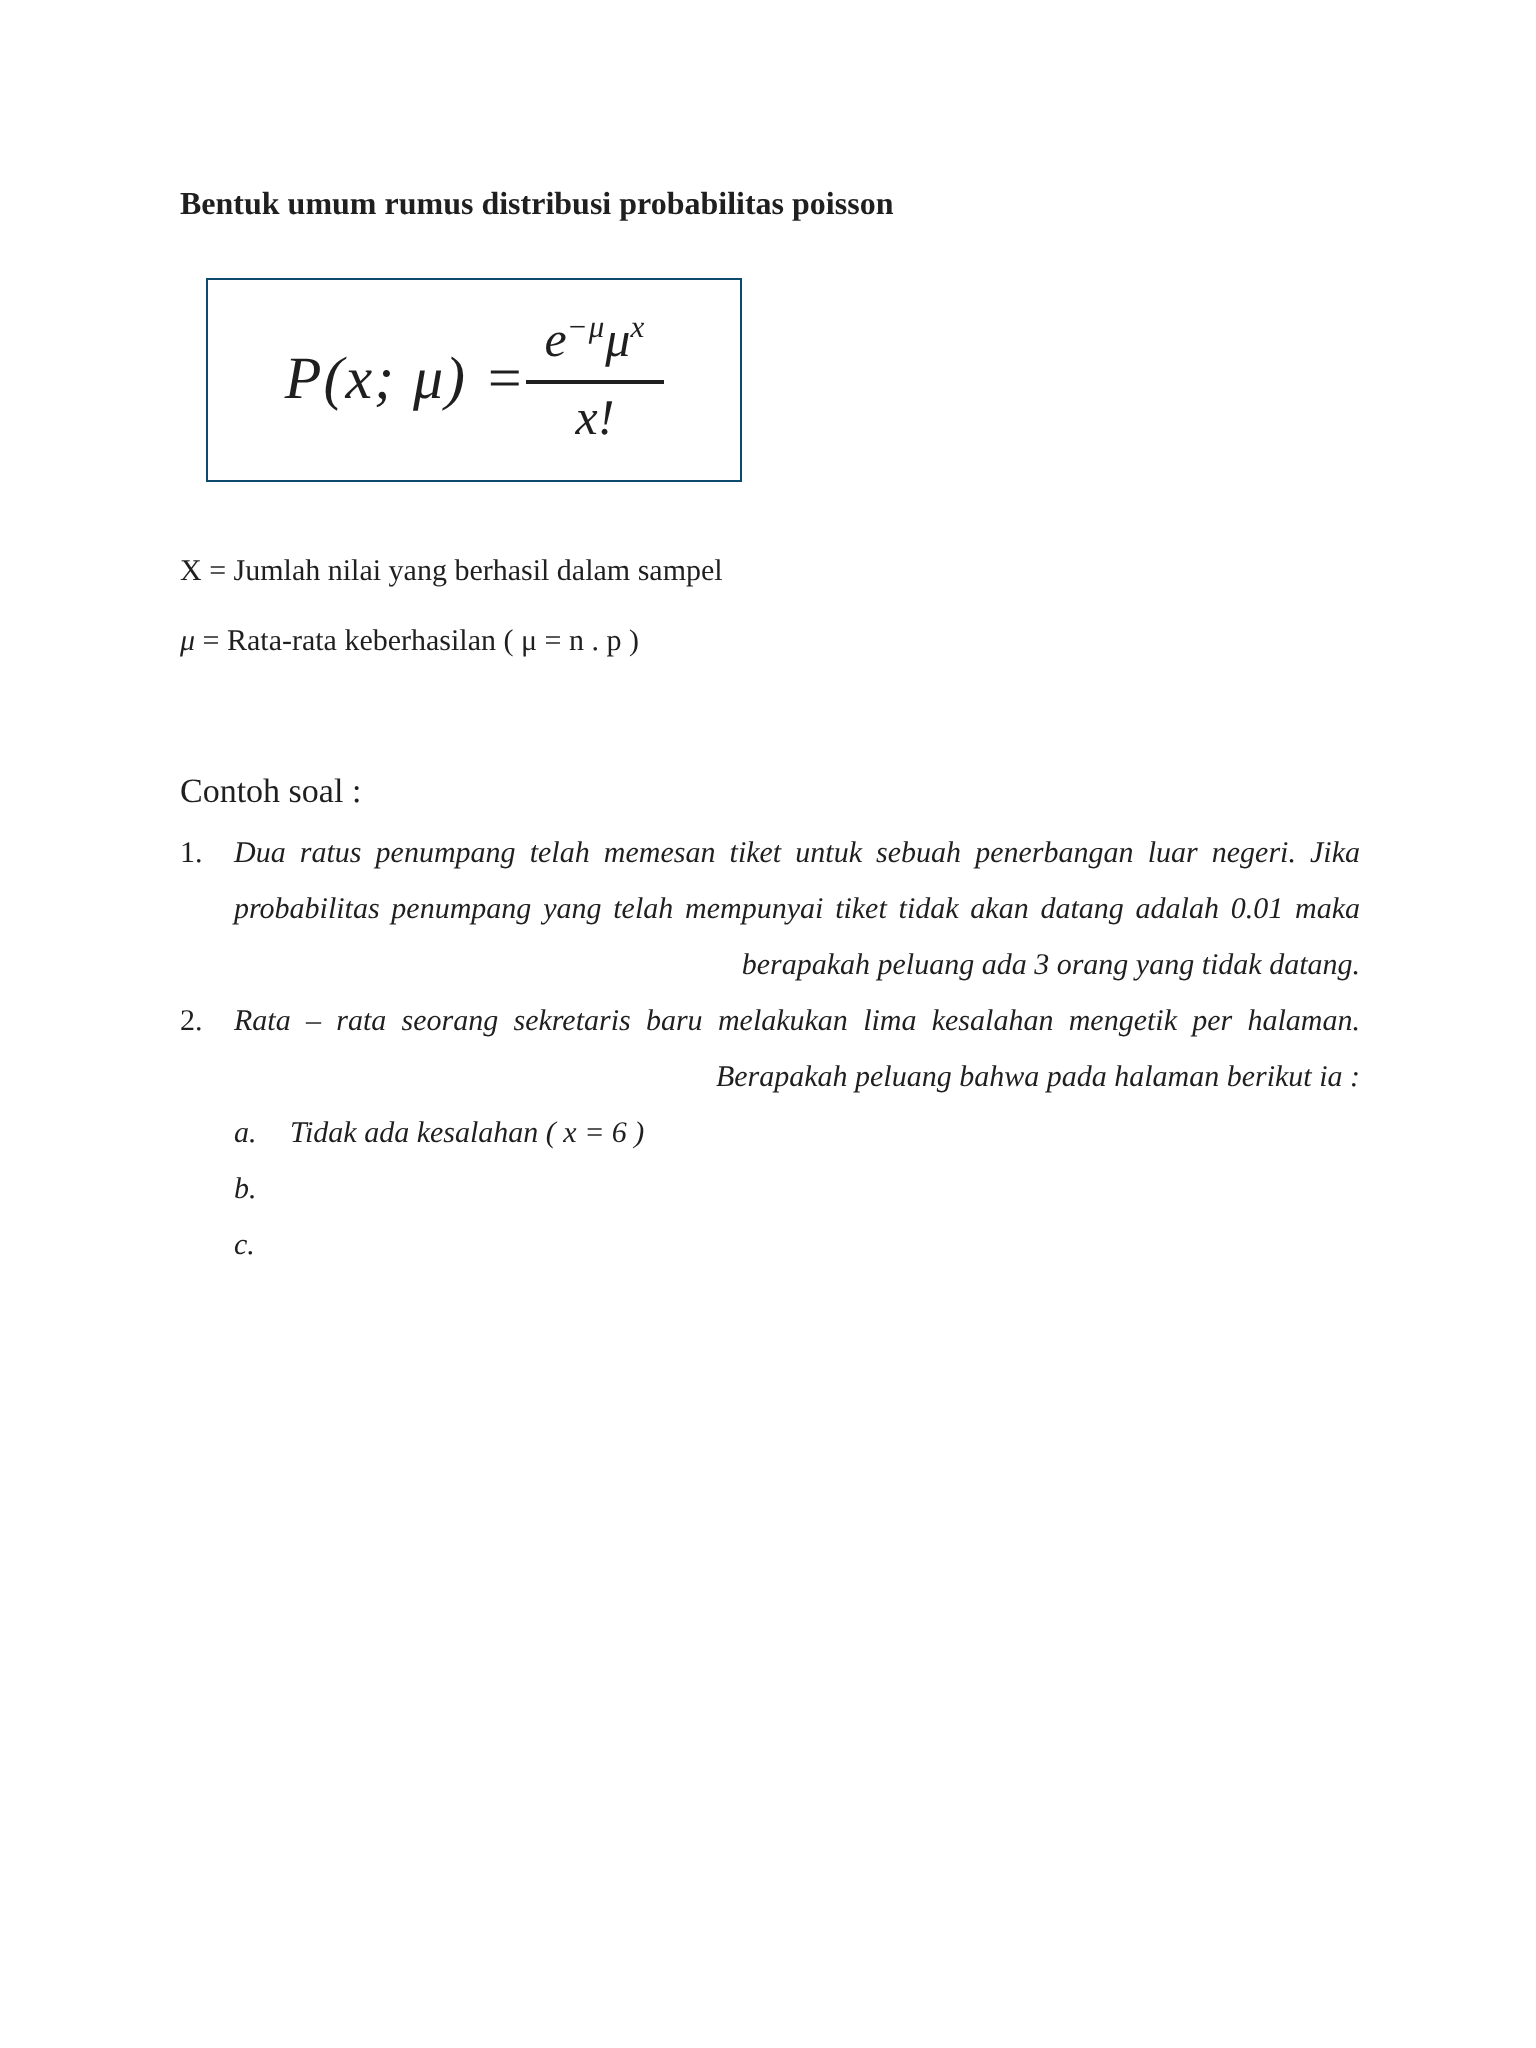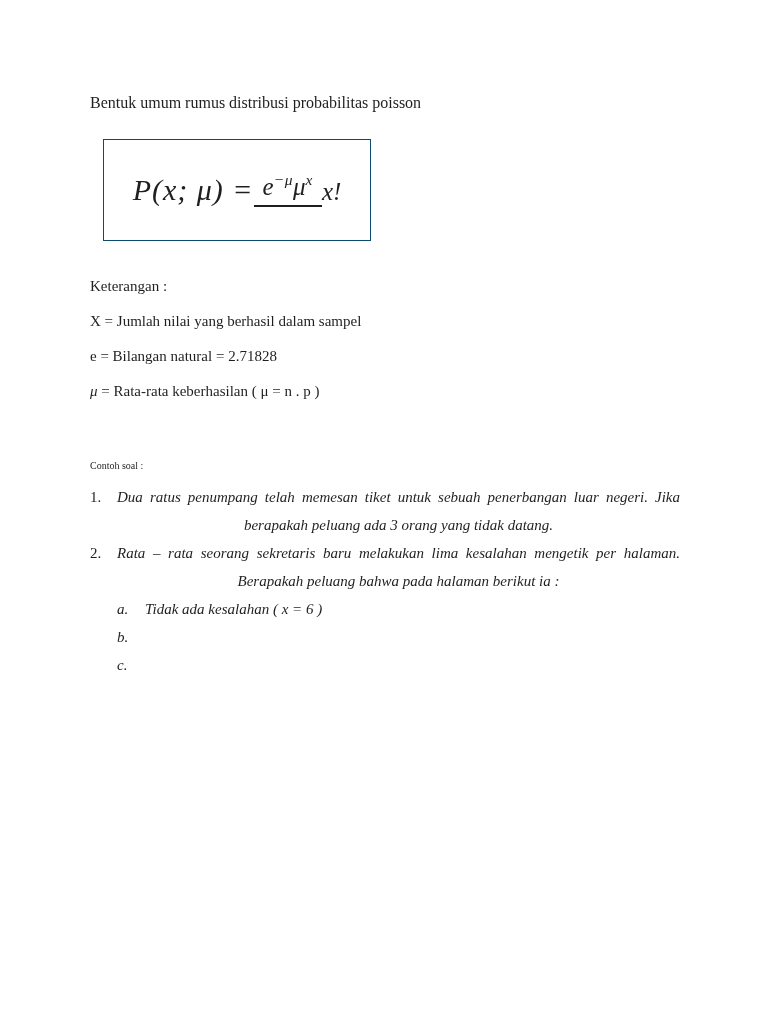--- a/index.html
+++ b/index.html
@@ -15,40 +15,40 @@
     overflow: hidden;
     font-family: "Liberation Serif", "DejaVu Serif", serif;
     color: #1f1f1f;
     box-sizing: border-box;
     padding: 0 88px 0 90px;
   }
   .page-title {
     margin: 93px 0 0 0;
     font-size: 16px;
     line-height: 20px;
-    font-weight: normal;
+    font-weight: bold;
   }
   
   .formula-box {
     margin: 26px 0 0 13px;
     width: 266px;
     height: 100px;
     border: 1px solid #0c4a6e;
     display: flex;
     align-items: center;
     justify-content: center;
   }
   .f-lhs {
     font-style: italic;
     font-size: 30px;
     letter-spacing: 1px;
   }
   .fraction {
     display: inline-flex;
-    flex-direction: row;
+    flex-direction: column;
     align-items: center;
     font-style: italic;
     font-size: 25px;
     line-height: 1.1;
   }
   .fraction .num {
     border-bottom: 2px solid #1f1f1f;
     padding: 0 9px 5px 9px;
   }
   .fraction .den {
@@ -68,21 +68,21 @@
     margin: 0;
     font-size: 15px;
     line-height: 35px;
   }
   .mathit {
     font-style: italic;
   }
   
   .contoh-heading {
     margin: 39px 0 0 0;
-    font-size: 10px;
+    font-size: 17px;
     line-height: 35px;
     font-weight: normal;
   }
   .soal-list {
     margin: 0;
   }
   .soal-item {
     display: flex;
     font-size: 15px;
     line-height: 28px;
@@ -93,21 +93,21 @@
   .li-body {
     flex: 1 1 auto;
     min-width: 0;
     font-style: italic;
   }
   .jline {
     text-align: justify;
     text-align-last: justify;
   }
   .lline {
-    text-align: center;
+    text-align: right;
   }
   .sub-list {
     margin: 0;
   }
   .sub-item {
     display: flex;
     line-height: 28px;
   }
   .sub-letter {
     flex: 0 0 28px;
@@ -122,34 +122,33 @@
 
   <div class="formula-box">
     <span class="f-lhs">P(x; μ) =</span>
     <span class="fraction">
       <span class="num"><span>e</span><sup>−μ</sup><span>μ</span><sup>x</sup></span>
       <span class="den">x!</span>
     </span>
   </div>
 
   <div class="keterangan">
-    <p>Keterangan :</p>
     <p>X = Jumlah nilai yang berhasil dalam sampel</p>
-    <p>e = Bilangan natural = 2.71828</p>
     <p><span class="mathit">μ</span><span> = Rata-rata keberhasilan ( μ = n . p )</span></p>
   </div>
 
   <h2 class="contoh-heading">Contoh soal :</h2>
 
   <div class="soal-list">
 
     <div class="soal-item">
       <span class="li-num">1.</span>
       <div class="li-body">
         <div class="jline">Dua ratus penumpang telah memesan tiket untuk sebuah penerbangan luar negeri. Jika</div>
+        <div class="jline">probabilitas penumpang yang telah mempunyai tiket tidak akan datang adalah 0.01 maka</div>
         <div class="lline">berapakah peluang ada 3 orang yang tidak datang.</div>
       </div>
     </div>
 
     <div class="soal-item">
       <span class="li-num">2.</span>
       <div class="li-body">
         <div class="jline">Rata – rata seorang sekretaris baru melakukan lima kesalahan mengetik per halaman.</div>
         <div class="lline">Berapakah peluang bahwa pada halaman berikut ia :</div>
         <div class="sub-list">

